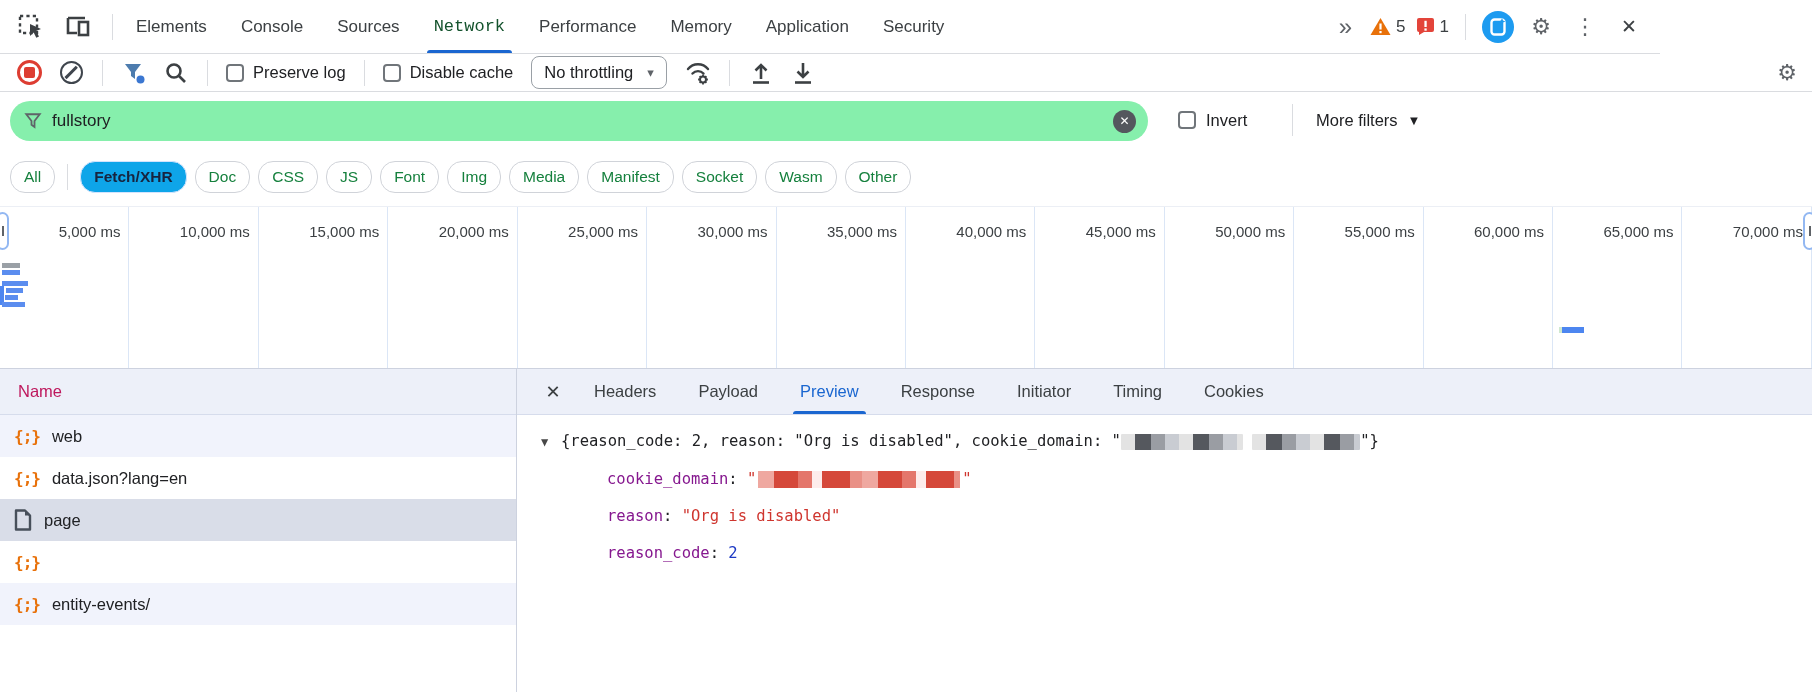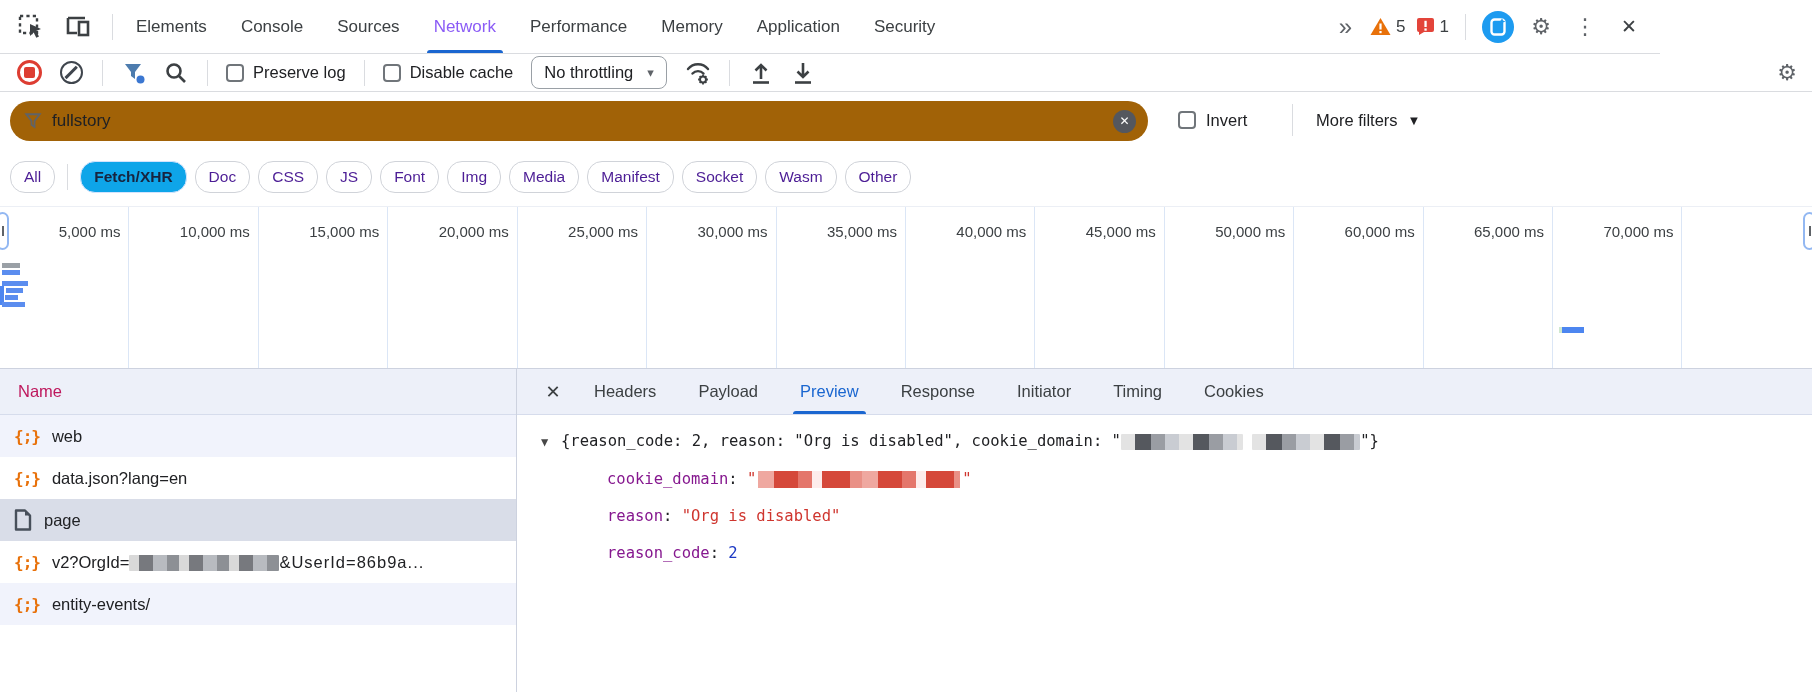--- a/index.html
+++ b/index.html
@@ -10,21 +10,21 @@
   
   .tabbar { position:absolute; left:0; top:0; width:1660px; height:54px;
     border-bottom:1px solid #dadce0; display:flex; align-items:center; background:#fff; }
   .tb-icons { display:flex; align-items:center; gap:14px; padding:0 10px 0 14px; }
   .icon-btn { display:flex; align-items:center; justify-content:center; width:34px; height:34px;
     border-radius:6px; cursor:pointer; }
   .vdiv { width:1px; height:26px; background:#dadce0; margin:0 6px; }
   .tabs { display:flex; align-items:center; height:100%; }
   .tab { padding:0 17px; height:100%; display:flex; align-items:center; font-size:17px;
     color:#3c4043; position:relative; cursor:pointer; white-space:nowrap; }
-  .tab--active { color:#8b5cf6; }
+  .tab--active { color:#14532d;font-family:Liberation Mono, monospace; }
   .tab--active::after { content:""; position:absolute; left:10px; right:10px; bottom:0;
     height:3px; background:#1a66d0; border-radius:3px 3px 0 0; }
   .tb-right { margin-left:auto; display:flex; align-items:center; gap:10px; padding-right:14px; }
   .more-tabs { font-size:24px; color:#5f6368; padding:0 10px; letter-spacing:-2px; }
   .badge { display:flex; align-items:center; gap:5px; font-size:17px; color:#3c4043; cursor:pointer; }
   .glyph-btn { font-size:22px; color:#5f6368; }
   .close-x { font-size:19px; color:#3c4043; }
   .blue-badge { width:32px; height:32px; border-radius:50%; background:#1d9bf0; display:flex;
     align-items:center; justify-content:center; }
 
@@ -44,37 +44,37 @@
   .chk-box { width:18px; height:18px; border:2px solid #70757a; border-radius:4px; background:#fff; }
   .select { display:flex; align-items:center; gap:14px; border:1px solid #9aa0a6; border-radius:8px;
     height:33px; padding:0 12px; font-size:16.5px; background:#fff; cursor:pointer; margin:0 6px; }
   .select .caret { font-size:13px; color:#5f6368; }
   .nt-right { margin-left:auto; padding-right:16px; }
 
   
   .filterrow { position:absolute; left:0; top:92px; width:1812px; height:56px; background:#fff;
     display:flex; align-items:center; }
   .filter-input { position:absolute; left:10px; top:9px; width:1138px; height:40px;
-    background:#a16207; border-radius:20px; display:flex; align-items:center; padding:0 12px 0 14px;
+    background:#86efac; border-radius:20px; display:flex; align-items:center; padding:0 12px 0 14px;
     font-size:17px; color:#202124; cursor:text; }
   .filter-input .q { flex:1; margin-left:10px; }
   .clear-chip { width:23px; height:23px; border-radius:50%; background:#54575e; color:#fff;
     font-size:12px; display:flex; align-items:center; justify-content:center; cursor:pointer; }
   .invert { position:absolute; left:1178px; display:flex; align-items:center; gap:10px;
     font-size:16.5px; cursor:pointer; }
   .fr-div { position:absolute; left:1292px; top:12px; height:32px; width:1px; background:#dadce0; }
   .morefilters { position:absolute; left:1316px; display:flex; align-items:center; gap:10px;
     font-size:16.5px; cursor:pointer; }
   .morefilters .caret { font-size:13px; color:#202124; }
 
   
   .chipsrow { position:absolute; left:0; top:148px; width:1812px; height:58px; display:flex;
     align-items:center; gap:8px; padding-left:10px; background:#fff; }
   .chip { border:1px solid #d0d3d9; background:#fff; border-radius:15px; padding:6px 13px;
-    font-size:15.5px; color:#4c1d95; cursor:pointer; white-space:nowrap; }
+    font-size:15.5px; color:#15803d; cursor:pointer; white-space:nowrap; }
   .chip--active { background:#0ea5e9; border-color:#d3e3fd; color:#17243f; font-weight:bold; }
   .chip-div { width:1px; height:26px; background:#dadce0; margin:0 4px; }
 
   
   .timeline { position:absolute; left:0; top:206px; width:1812px; height:162px; background:#fff;
     border-top:1px solid #eceff5; overflow:hidden; cursor:ew-resize; }
   .tl-cols { position:absolute; inset:0; display:flex; }
   .tl-col { width:129.43px; flex:0 0 auto; border-right:1px solid #dbe6f6; font-size:15px;
     color:#3c4043; text-align:right; padding:16px 8px 0 0; white-space:nowrap; }
   .tl-bar { position:absolute; }
@@ -296,20 +296,21 @@
         <div class="tl-col">5,000 ms</div>
         <div class="tl-col">10,000 ms</div>
         <div class="tl-col">15,000 ms</div>
         <div class="tl-col">20,000 ms</div>
         <div class="tl-col">25,000 ms</div>
         <div class="tl-col">30,000 ms</div>
         <div class="tl-col">35,000 ms</div>
         <div class="tl-col">40,000 ms</div>
         <div class="tl-col">45,000 ms</div>
         <div class="tl-col">50,000 ms</div>
+        <div class="tl-col">55,000 ms</div>
         <div class="tl-col">60,000 ms</div>
         <div class="tl-col">65,000 ms</div>
         <div class="tl-col">70,000 ms</div>
       </div>
     <div id="tl-bars">
         <div class="tl-bar" style="left: 2px; top: 56px; width: 18px; height: 5px; background: rgb(154, 160, 166);"></div>
         <div class="tl-bar" style="left: 2px; top: 63px; width: 18px; height: 5px; background: rgb(91, 141, 239);"></div>
         <div class="tl-bar" style="left: 2px; top: 74px; width: 26px; height: 5px; background: rgb(91, 141, 239);"></div>
         <div class="tl-bar" style="left: 0px; top: 79px; width: 4px; height: 19px; background: rgb(77, 134, 240);"></div>
         <div class="tl-bar" style="left: 6px; top: 81px; width: 17px; height: 5px; background: rgb(91, 141, 239);"></div>
@@ -340,21 +341,20 @@
       <div class="req-row req-row--selected">
         <svg width="18" height="22" viewBox="0 0 18 22">
           <path d="M2 1.5 H11 L16 6.5 V20.5 H2 Z" fill="none" stroke="#474f5a" stroke-width="2.4" stroke-linejoin="round"></path>
           <path d="M11 1.5 V6.5 H16" fill="#474f5a"></path>
         </svg>
         <span>page</span>
       </div>
 
       <div class="req-row">
         <span class="json-ic">{;}</span>
-        <span><span>v2?OrgId=</span><span class="redact-gray redact-gray--lite" style="width:150px"></span><span class="ellip">&amp;UserId=86b9a...</span></span>
       </div>
 
       <div class="req-row req-row--odd">
         <span class="json-ic">{;}</span>
         <span>entity-events/</span>
       </div>
     </div>
 
     <div class="details">
       <div class="det-header">

